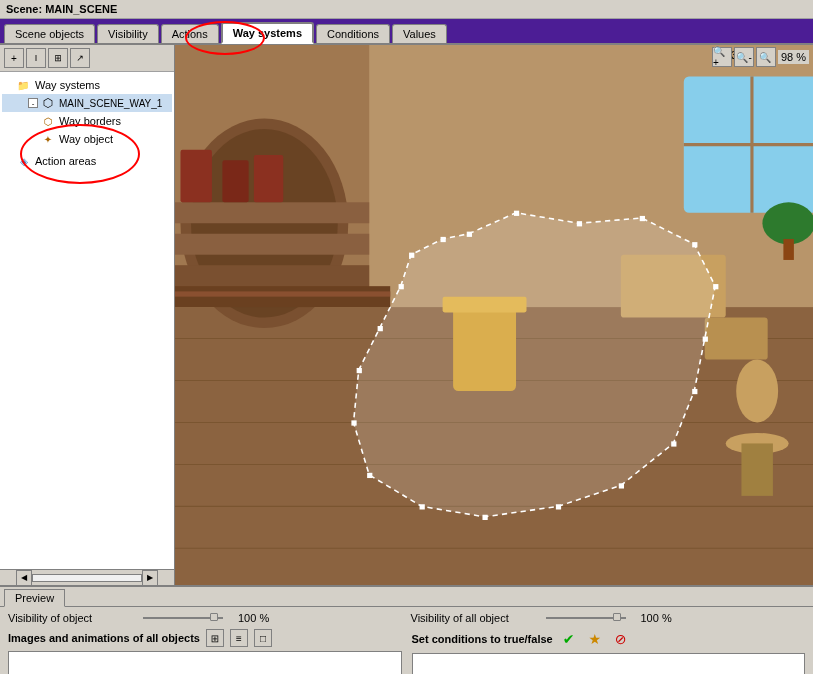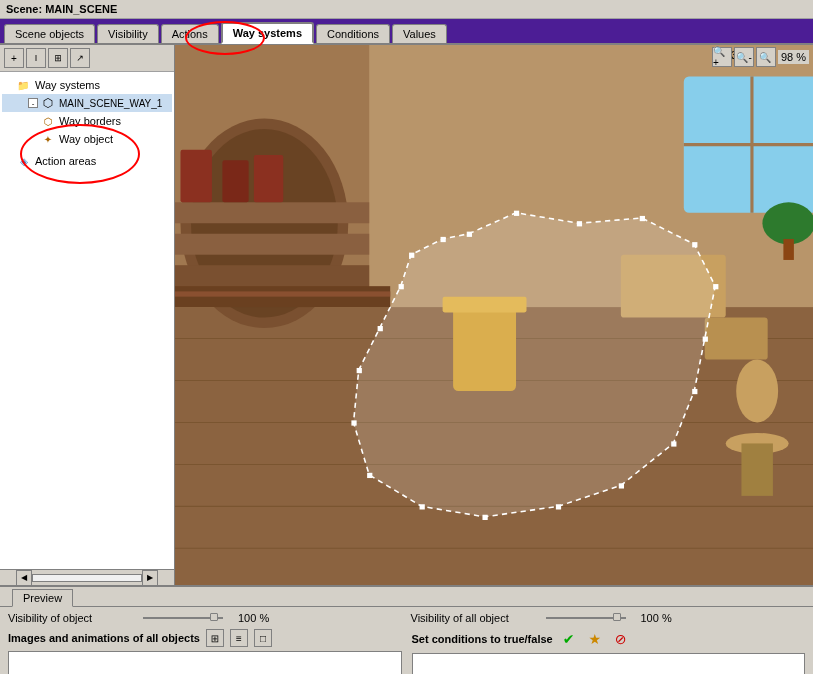--- a/index.html
+++ b/index.html
@@ -206,21 +206,20 @@
       border-bottom: 1px solid #808080;
     }
     .preview-tab {
       padding: 2px 10px;
       background: #d4d0c8;
       border: 1px solid #808080;
       border-bottom: 1px solid #d4d0c8;
       cursor: pointer;
       font-size: 11px;
       margin-bottom: -1px;
-      margin-left: 8px;
     }
     .preview-content {
       padding: 5px 8px;
     }
     .preview-row {
       display: flex;
       align-items: center;
       margin-bottom: 5px;
       gap: 8px;
     }

